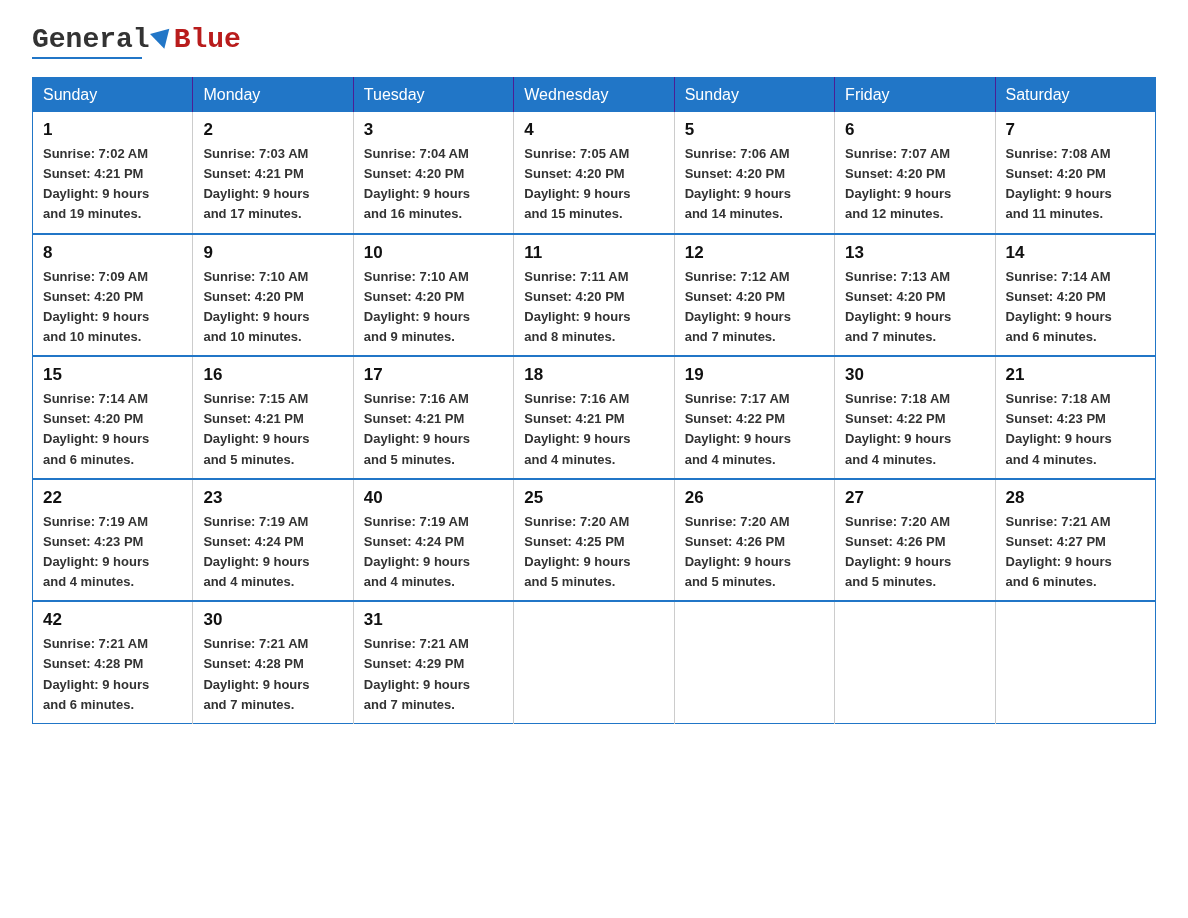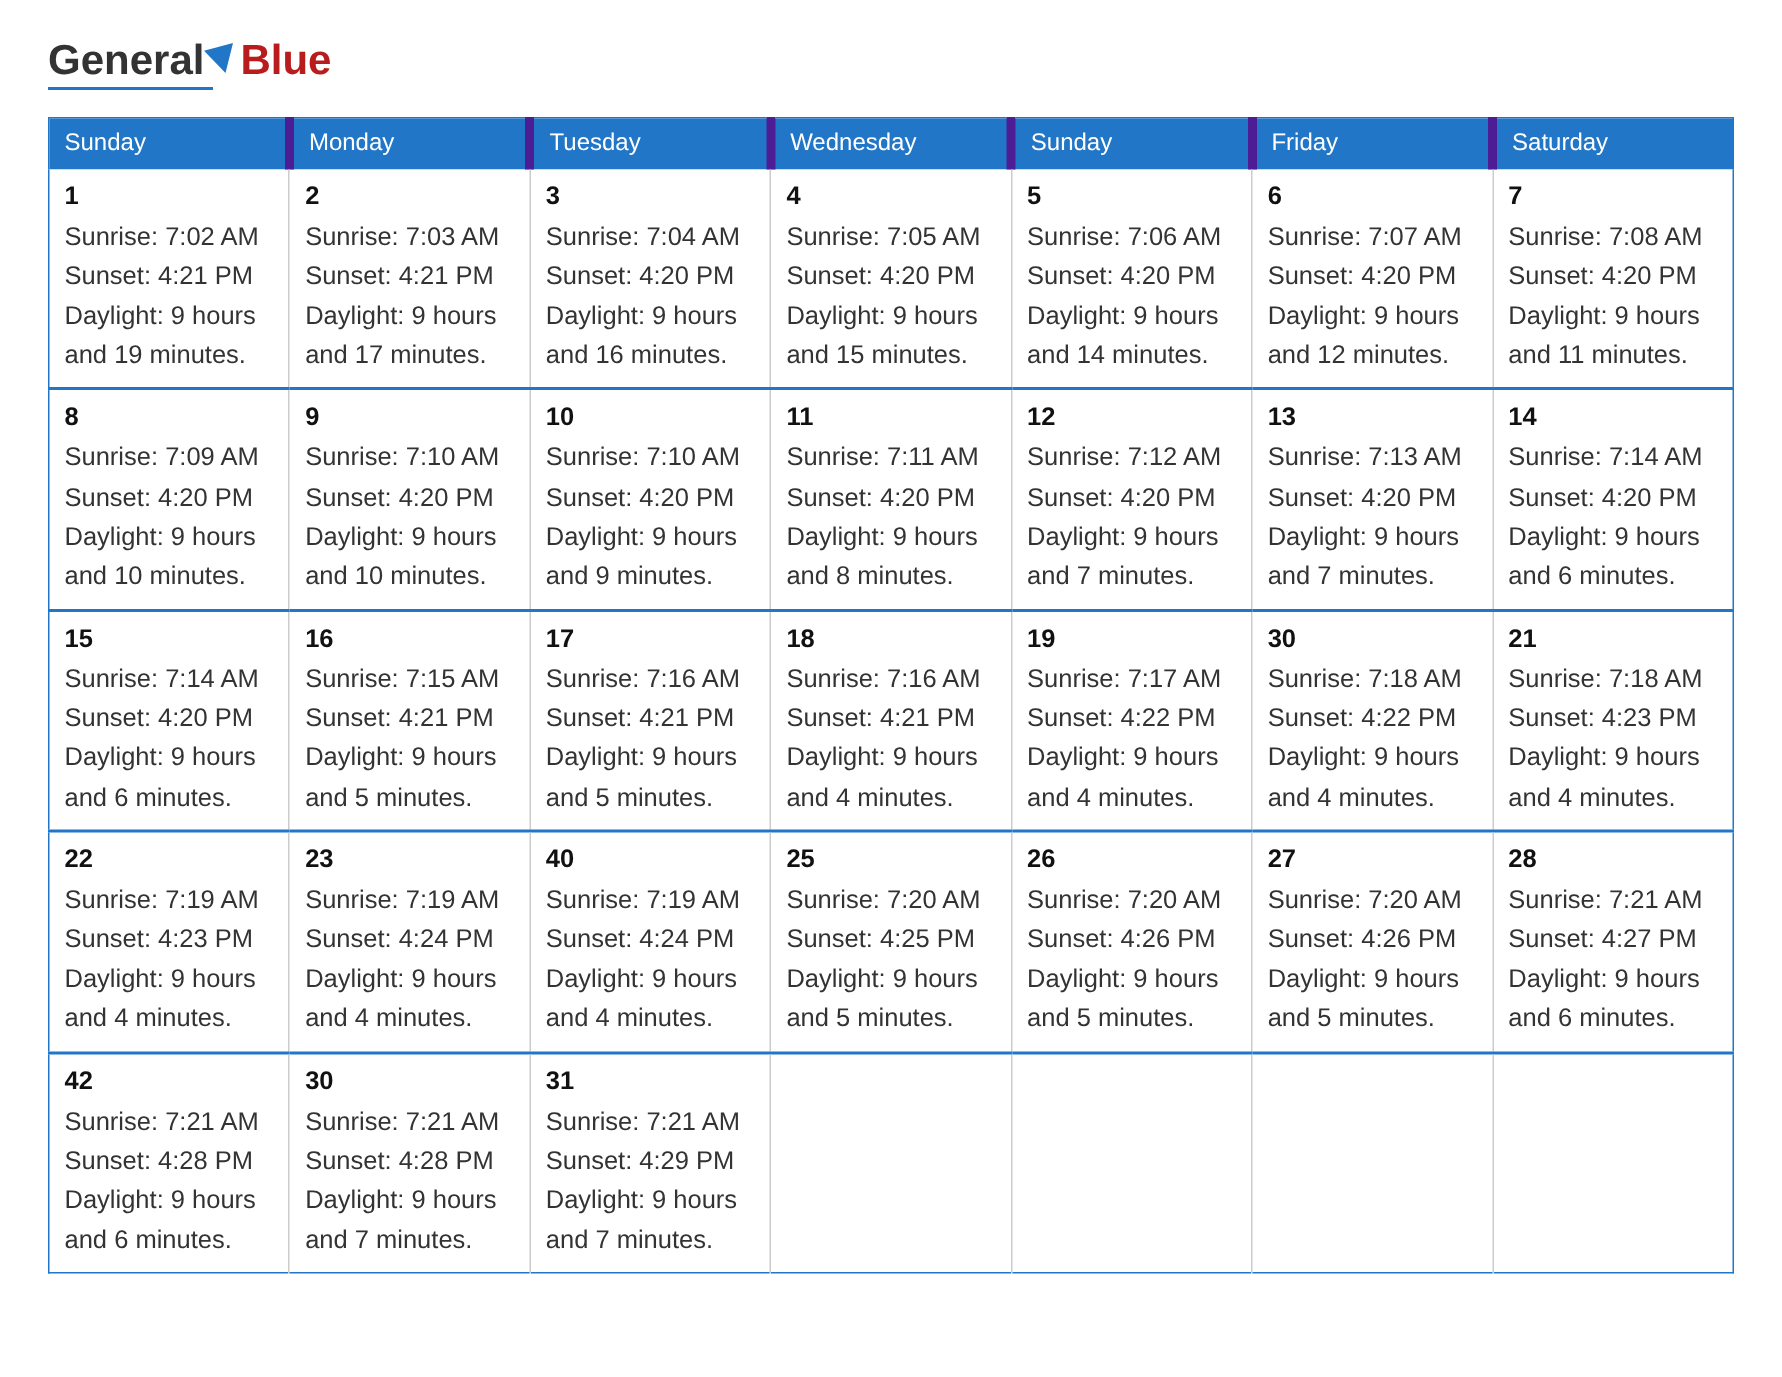--- a/index.html
+++ b/index.html
@@ -8,20 +8,21 @@
       background: #fff;
       padding: 24px 32px;
       width: 1188px;
       min-height: 918px;
     }
     .header-area {
       display: flex;
       justify-content: space-between;
       align-items: flex-start;
       margin-bottom: 18px;
+      font-family: Liberation Mono, monospace;
     }
     .logo-area {
       display: flex;
       flex-direction: column;
       align-items: flex-start;
     }
     .logo-text {
       display: flex;
       align-items: center;
       font-size: 28px;
@@ -69,21 +70,21 @@
       border-collapse: collapse;
       border: 1.5px solid #2176c7;
     }
     .calendar-table th {
       background: #2176c7;
       color: #fff;
       font-size: 16px;
       font-weight: normal;
       padding: 8px 10px;
       text-align: left;
-      border-right: 6px solid #4c1d95;
+      border-right: 1px solid #4c1d95;
     }
     .calendar-table th:last-child {
       border-right: none;
       margin-top: 47px;
     }
     .calendar-table td {
       vertical-align: top;
       padding: 8px 10px;
       border-right: 1px solid #ccc;
       border-bottom: 2px solid #2176c7;
@@ -100,23 +101,24 @@
       border-bottom: none;
     }
     .day-number {
       font-size: 17px;
       font-weight: bold;
       color: #111;
       display: block;
       margin-bottom: 4px;
     }
     .day-info {
-      font-size: 17px;
+      font-size: 13px;
       line-height: 1.55;
       color: #333;
+      font-weight: bold;
     }
     .empty-cell {
       background: #fff;
     }
   </style>
 </head>
 <body>
 
 <div class="header-area">
   <div class="logo-area">

